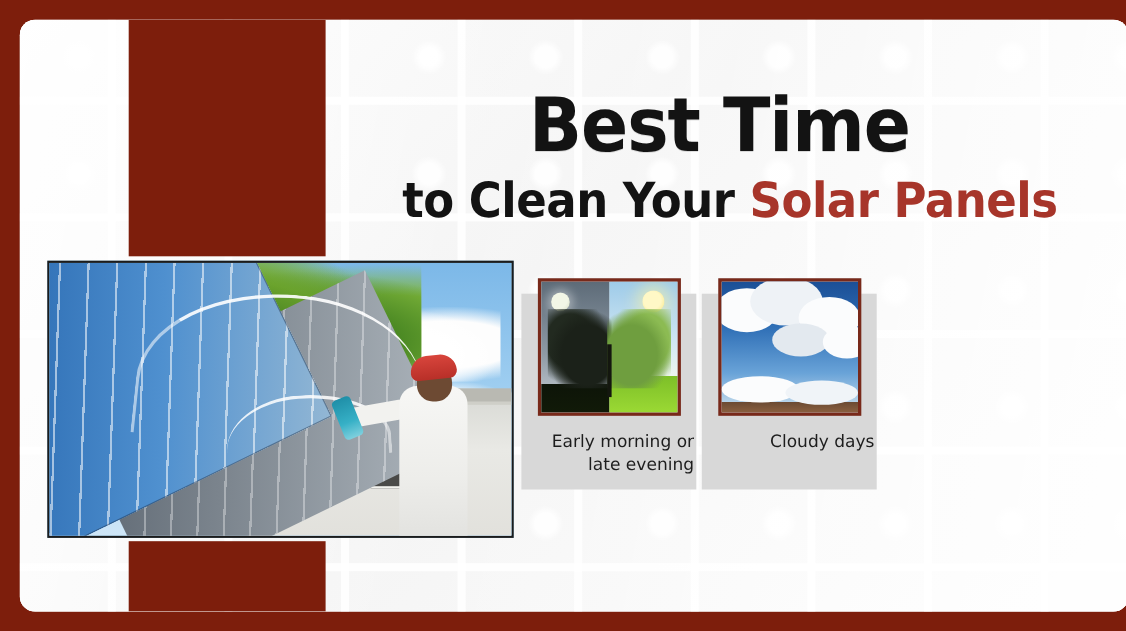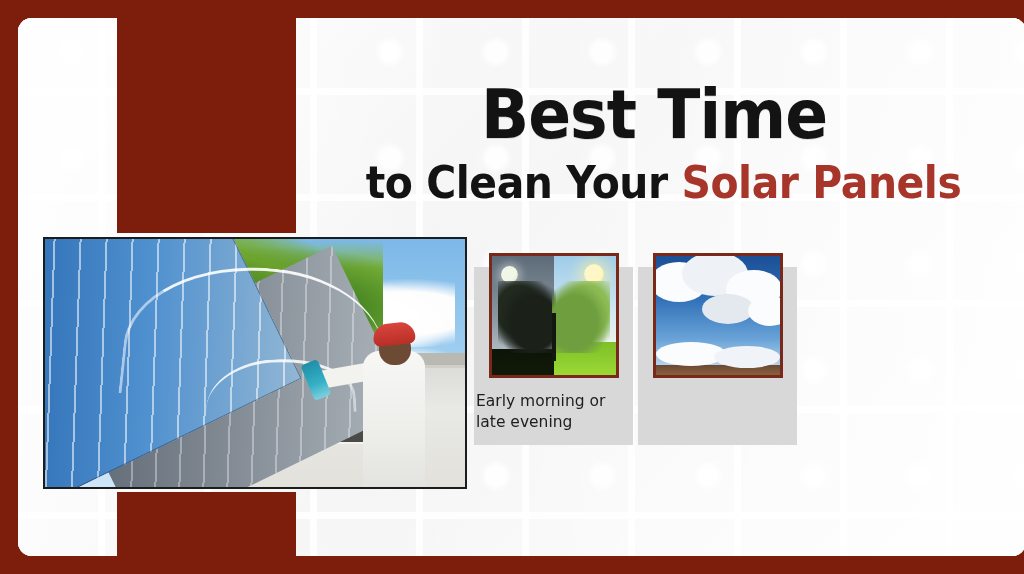--- a/index.html
+++ b/index.html
@@ -244,21 +244,21 @@
     height: 125px;
     border: 3px solid #78291a;
     overflow: hidden;
     background: #ccc;
   }
   .info-caption {
     position: absolute;
     left: 2px;
     right: 2px;
     top: 124px;
-    text-align: left;
+    text-align: right;
     font-family: "DejaVu Sans", sans-serif;
     font-size: 15.5px;
     line-height: 21px;
     color: #1d1d1d;
   }
 
   
   .thumb-night {
     position: absolute; left: 0; top: 0; width: 50%; height: 100%;
     background: linear-gradient(to bottom, #5d6b78 0%, #8e9aa5 55%, #aeb7bf 78%, #0d1408 78%, #111a08 100%);
@@ -392,17 +392,18 @@
       <div class="info-thumb">
         <div class="thumb-sky"></div>
         <div class="cl c1"></div>
         <div class="cl c2"></div>
         <div class="cl c3"></div>
         <div class="cl c4"></div>
         <div class="cl c7"></div>
         <div class="cl c5"></div>
         <div class="cl c6"></div>
       </div>
+      <div class="info-caption">Cloudy days</div>
     </div>
 
 
   </div>
 </div>
 
 </body></html>

